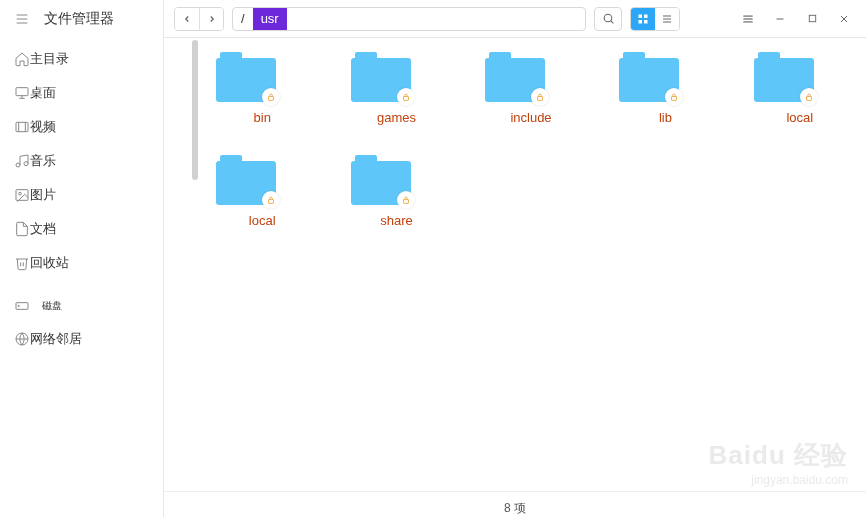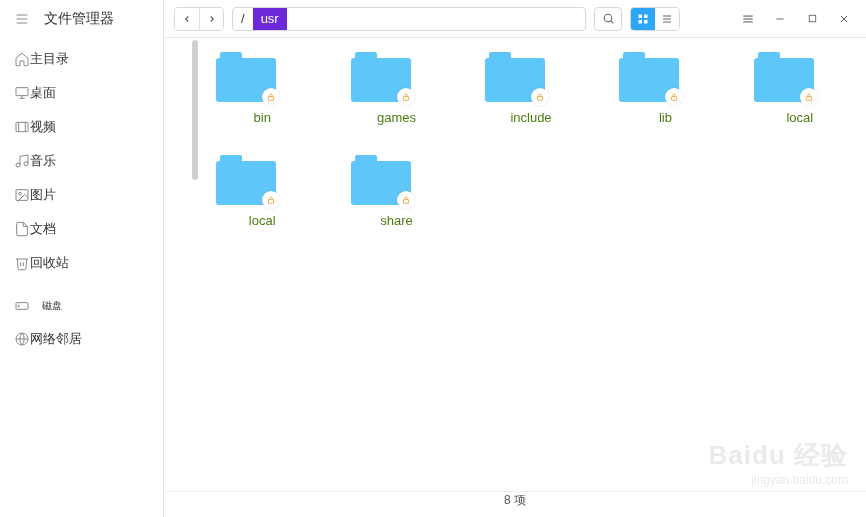--- a/index.html
+++ b/index.html
@@ -35,23 +35,23 @@
 
     
     .content { flex: 1; padding: 14px 20px; overflow: auto; }
     .grid { display: grid; grid-template-columns: repeat(5, 1fr); row-gap: 30px; column-gap: 10px; }
     .folder { display: flex; flex-direction: column; align-items: center; gap: 8px; }
     .folder-icon { width: 60px; height: 50px; position: relative; }
     .folder-tab { position: absolute; top: 0; left: 4px; width: 22px; height: 10px; background: #5ec6f8; border-radius: 2px 2px 0 0; }
     .folder-body { position: absolute; top: 6px; left: 0; right: 0; bottom: 0; background: #5ec6f8; border-radius: 3px; }
     .lock-badge { position: absolute; bottom: -4px; right: -4px; width: 18px; height: 18px; background: #fff; border-radius: 50%; display: flex; align-items: center; justify-content: center; box-shadow: 0 0 2px rgba(0,0,0,.15); }
     .lock-badge svg { width: 10px; height: 10px; stroke: #f0a030; fill: none; stroke-width: 2; }
-    .folder-label { font-size: 13px; color: #4d7c0f; margin-left: 32px; }
-
-    .statusbar { height: 26px; border-top: 1px solid #eee; display: flex; align-items: flex-start; justify-content: center; font-size: 12px; color: #555; }
+    .folder-label { font-size: 13px; color: #c2410c; margin-left: 32px; }
+
+    .statusbar { height: 26px; border-top: 1px solid #eee; display: flex; align-items: flex-end; justify-content: center; font-size: 12px; color: #555; }
 
     .watermark { position: absolute; right: 18px; bottom: 30px; color: #eaeaea; text-align: right; pointer-events: none; }
     .watermark-main { font-size: 26px; font-weight: bold; letter-spacing: 1px; }
     .watermark-sub { font-size: 12px; }
   </style>
 </head>
 <body>
 
 <div class="sidebar">
   <div class="sidebar-header">

